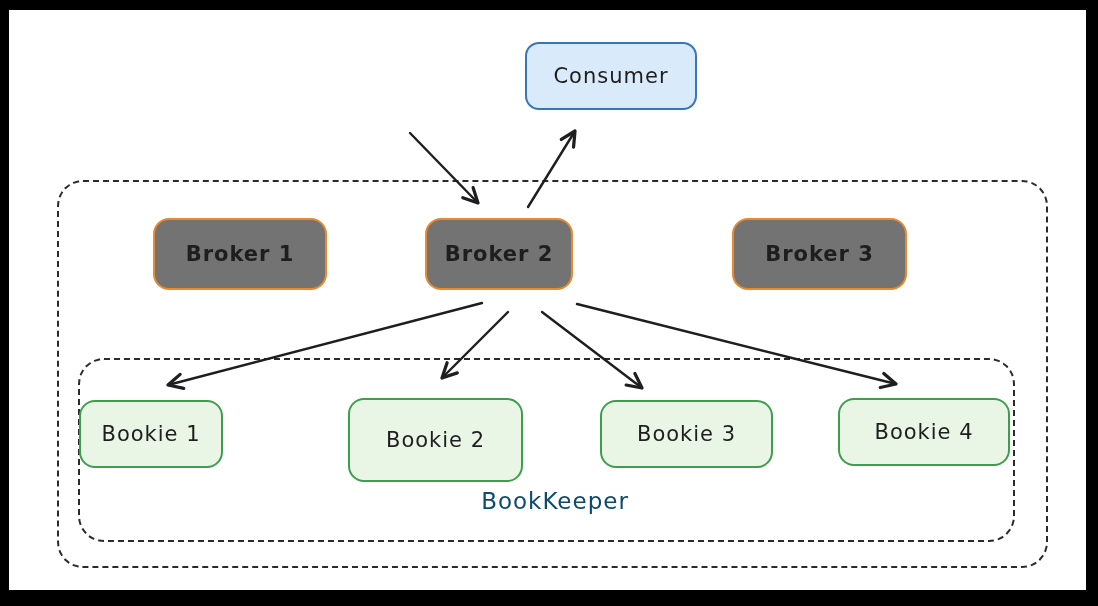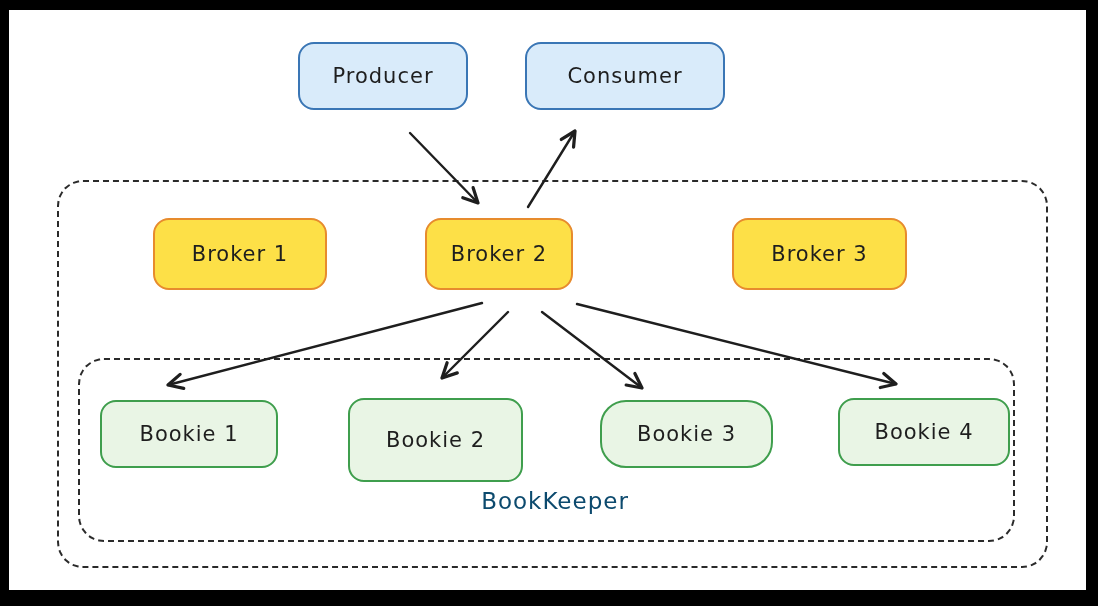--- a/index.html
+++ b/index.html
@@ -16,31 +16,31 @@
   }
   .node{
     position:absolute;
     border-radius:16px;
     display:flex;align-items:center;justify-content:center;
     font-size:21px;letter-spacing:1px;color:#1e1e1e;
     border:2px solid;
     box-sizing:border-box;
   }
   .node-blue{background:#d9ebfa;border-color:#3a76b5;}
-  .node-orange{background:#fde047;border-color:#e78b2d;}
+  .node-orange{background:#737373;border-color:#e78b2d;font-weight:bold;}
   .node-green{background:#e9f5e5;border-color:#3f9e4d;}
 
   .producer{left:289px;top:32px;width:170px;height:68px;}
-  .consumer{left:516px;top:32px;width:200px;height:68px;}
+  .consumer{left:516px;top:32px;width:172px;height:68px;border-radius:14px;}
   .broker1{left:144px;top:208px;width:174px;height:72px;}
   .broker2{left:416px;top:208px;width:148px;height:72px;}
   .broker3{left:723px;top:208px;width:175px;height:72px;}
-  .bookie1{left:91px;top:390px;width:178px;height:68px;}
+  .bookie1{left:70px;top:390px;width:144px;height:68px;}
   .bookie2{left:339px;top:388px;width:175px;height:84px;}
-  .bookie3{left:591px;top:390px;width:173px;height:68px;border-radius:26px;}
+  .bookie3{left:591px;top:390px;width:173px;height:68px;}
   .bookie4{left:829px;top:388px;width:172px;height:68px;}
 
   .group{
     position:absolute;
     border:2.5px dashed #2a2a2a;
     border-radius:26px;
     box-sizing:border-box;
     background:transparent;
   }
   .group-outer{left:48px;top:170px;width:991px;height:388px;}
@@ -71,21 +71,20 @@
     <g stroke="#1e1e1e" stroke-width="2.4" stroke-linecap="round" fill="none">
       <line x1="401" y1="123" x2="469" y2="193" marker-end="url(#arrow)"></line>
       <line x1="519" y1="197" x2="566" y2="121" marker-end="url(#arrow)"></line>
       <line x1="473" y1="293" x2="159" y2="375" marker-end="url(#arrow)"></line>
       <line x1="499" y1="302" x2="433" y2="368" marker-end="url(#arrow)"></line>
       <line x1="533" y1="302" x2="633" y2="378" marker-end="url(#arrow)"></line>
       <line x1="568" y1="294" x2="887" y2="374" marker-end="url(#arrow)"></line>
     </g>
   </svg>
 
-  <div class="node node-blue producer">Producer</div>
   <div class="node node-blue consumer">Consumer</div>
 
   <div class="node node-orange broker1">Broker 1</div>
   <div class="node node-orange broker2">Broker 2</div>
   <div class="node node-orange broker3">Broker 3</div>
 
   <div class="node node-green bookie1">Bookie 1</div>
   <div class="node node-green bookie2">Bookie 2</div>
   <div class="node node-green bookie3">Bookie 3</div>
   <div class="node node-green bookie4">Bookie 4</div>

